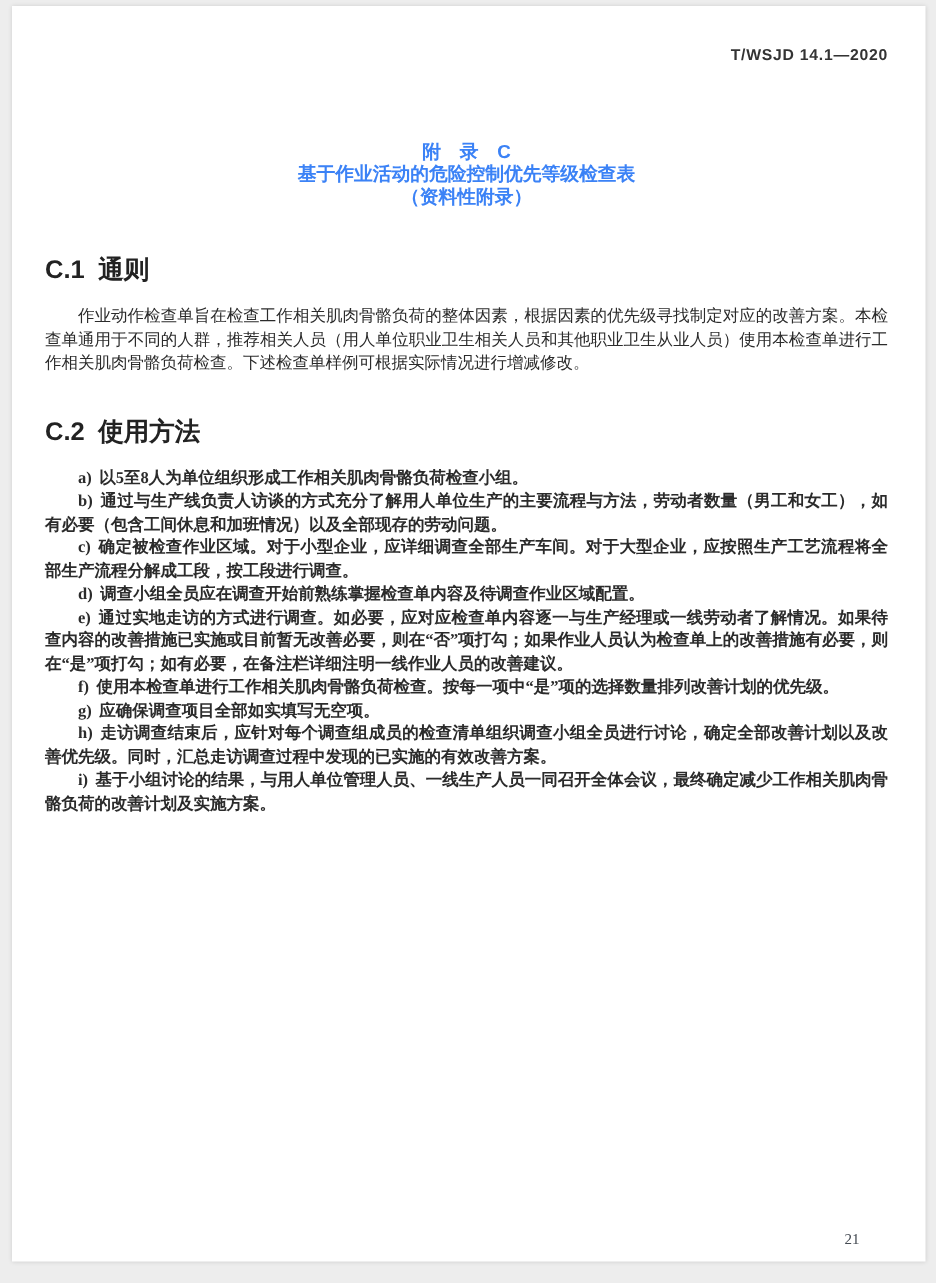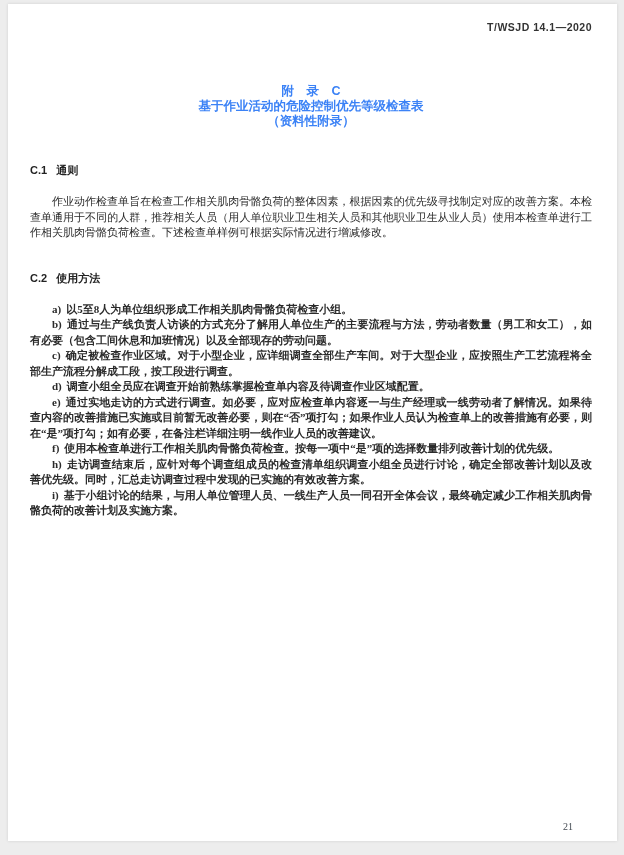--- a/index.html
+++ b/index.html
@@ -19,21 +19,21 @@
   }
   .page {
     position: absolute;
     left: 8px;
     top: 4px;
     width: 609px;
     height: 837px;
     background: #ffffff;
     box-shadow: 0 0 3px rgba(0,0,0,0.12);
     box-sizing: border-box;
-    padding: 4px 25px 0 22px;
+    padding: 14px 25px 0 22px;
     color: #2b2b2b;
   }
   .doc-header {
     text-align: right;
     margin-top: 12px;
     font-family: "Liberation Sans", "DejaVu Sans", sans-serif;
     font-weight: bold;
     font-size: 10.5px;
     letter-spacing: 0.5px;
     color: #333333;
@@ -45,21 +45,21 @@
     font-family: "Liberation Sans", "DejaVu Sans", sans-serif;
     font-weight: bold;
     font-size: 12.5px;
     line-height: 15px;
     color: #3b82f6;
   }
   .title-line { margin: 0; }
   .section-heading {
     font-family: "Liberation Sans", "DejaVu Sans", sans-serif;
     font-weight: bold;
-    font-size: 11px;
+    font-size: 17px;
     color: #222222;
     line-height: 14px;
   }
   .section-heading .sec-num { margin-right: 9px; }
   .heading-c1 { margin-top: 34px; }
   .heading-c2 { margin-top: 30px; }
   .body-para {
     margin: 17px 0 0 0;
     font-size: 11px;
     line-height: 15.5px;
@@ -110,20 +110,21 @@
       <span class="sec-num">C.2</span><span>使用方法</span>
     </div>
 
     <div class="items">
       <p class="list-item"><span class="item-label">a)</span><span>以5至8人为单位组织形成工作相关肌肉骨骼负荷检查小组。</span></p>
       <p class="list-item"><span class="item-label">b)</span><span>通过与生产线负责人访谈的方式充分了解用人单位生产的主要流程与方法，劳动者数量（男工和女工），如有必要（包含工间休息和加班情况）以及全部现存的劳动问题。</span></p>
       <p class="list-item"><span class="item-label">c)</span><span>确定被检查作业区域。对于小型企业，应详细调查全部生产车间。对于大型企业，应按照生产工艺流程将全部生产流程分解成工段，按工段进行调查。</span></p>
       <p class="list-item"><span class="item-label">d)</span><span>调查小组全员应在调查开始前熟练掌握检查单内容及待调查作业区域配置。</span></p>
       <p class="list-item"><span class="item-label">e)</span><span>通过实地走访的方式进行调查。如必要，应对应检查单内容逐一与生产经理或一线劳动者了解情况。如果待查内容的改善措施已实施或目前暂无改善必要，则在“否”项打勾；如果作业人员认为检查单上的改善措施有必要，则在“是”项打勾；如有必要，在备注栏详细注明一线作业人员的改善建议。</span></p>
       <p class="list-item"><span class="item-label">f)</span><span>使用本检查单进行工作相关肌肉骨骼负荷检查。按每一项中“是”项的选择数量排列改善计划的优先级。</span></p>
+      <p class="list-item"><span class="item-label">g)</span><span>应确保调查项目全部如实填写无空项。</span></p>
       <p class="list-item"><span class="item-label">h)</span><span>走访调查结束后，应针对每个调查组成员的检查清单组织调查小组全员进行讨论，确定全部改善计划以及改善优先级。同时，汇总走访调查过程中发现的已实施的有效改善方案。</span></p>
       <p class="list-item"><span class="item-label">i)</span><span>基于小组讨论的结果，与用人单位管理人员、一线生产人员一同召开全体会议，最终确定减少工作相关肌肉骨骼负荷的改善计划及实施方案。</span></p>
     </div>
 
     <div class="page-footer">21</div>
 
   </div>
 </div>
 
 </body></html>

